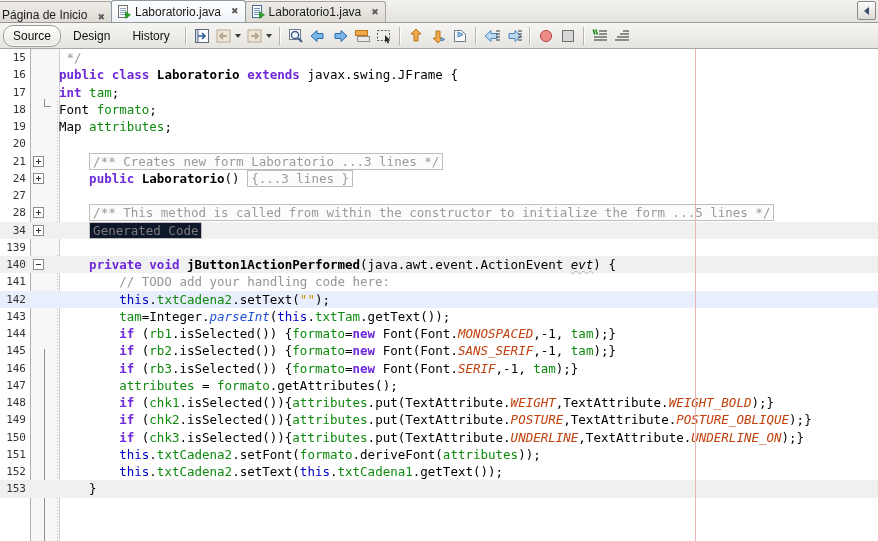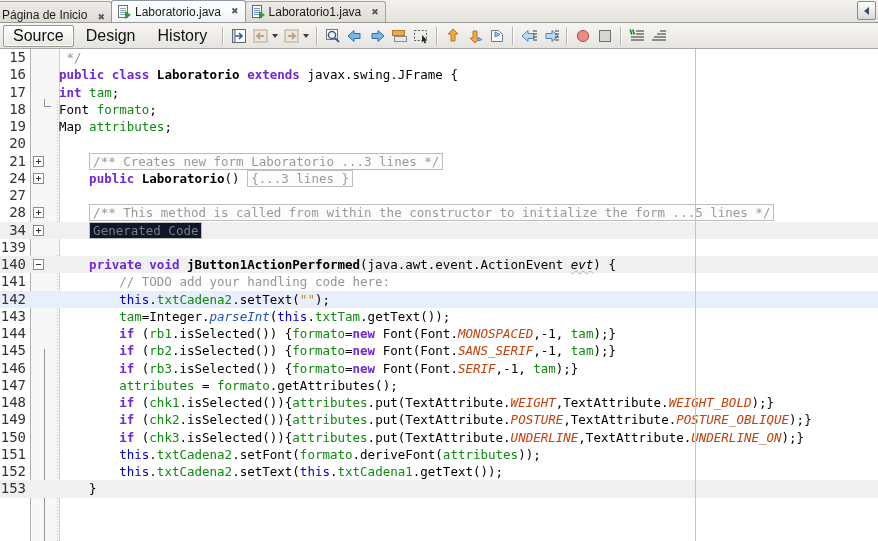--- a/index.html
+++ b/index.html
@@ -85,22 +85,22 @@
   #toolbar{
     height:26px;
     background:linear-gradient(#f6f5f3,#e6e4df);
     border-bottom:1px solid #a9a7a1;
     display:flex;align-items:center;
     padding:0 2px;
     box-sizing:border-box;
   }
   .tgl{
     height:20px;display:flex;align-items:center;
-    padding:0 9px;font-size:16px;color:#111;
-    border:1px solid transparent;border-radius:2px;
+    padding:0 9px;font-size:12px;color:#111;
+    border:1px solid transparent;border-radius:10px;
     margin:0 1px;
   }
   .tgl.sel{
     background:linear-gradient(#ffffff,#e8e6e0);
     border-color:#9b9991;
     box-shadow:inset 0 0 0 1px #fdfdfd;
   }
   .sep{
     width:1px;height:18px;background:#b7b5ae;
     border-right:1px solid #fbfbfa;
@@ -144,21 +144,21 @@
     background:#e8b4b4;z-index:4;pointer-events:none;
   }
   #lines{position:absolute;left:0;top:0;right:0;top:0;z-index:3;}
   .ln{
     position:relative;height:17.25px;line-height:17.25px;
     white-space:pre;
   }
   .ln .num{
     position:absolute;left:0;top:0;width:26px;
     text-align:right;
-    color:#333;font-size:14px;
+    color:#333;font-size:11px;
     font-family:"DejaVu Sans Mono","Liberation Mono",monospace;
   }
   .ln .fold{
     position:absolute;left:33px;top:3px;
     width:11px;height:11px;box-sizing:border-box;
     border:1px solid #8c8c8c;background:#fff;
   }
   .ln .fold:before{
     content:"";position:absolute;left:2px;top:4px;
     width:5px;height:1px;background:#333;

